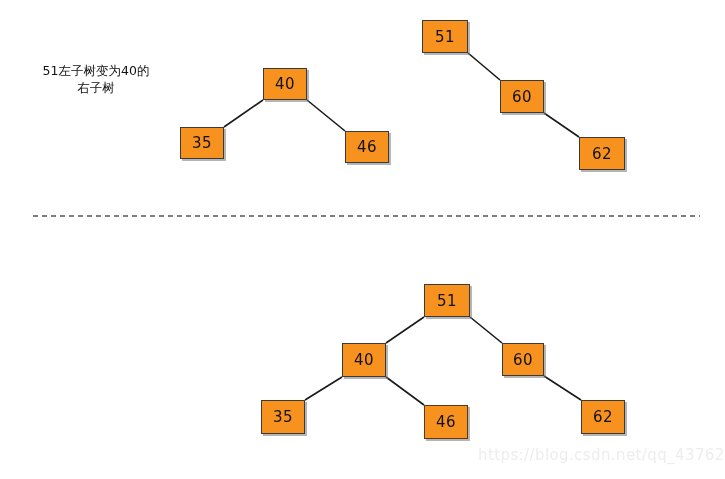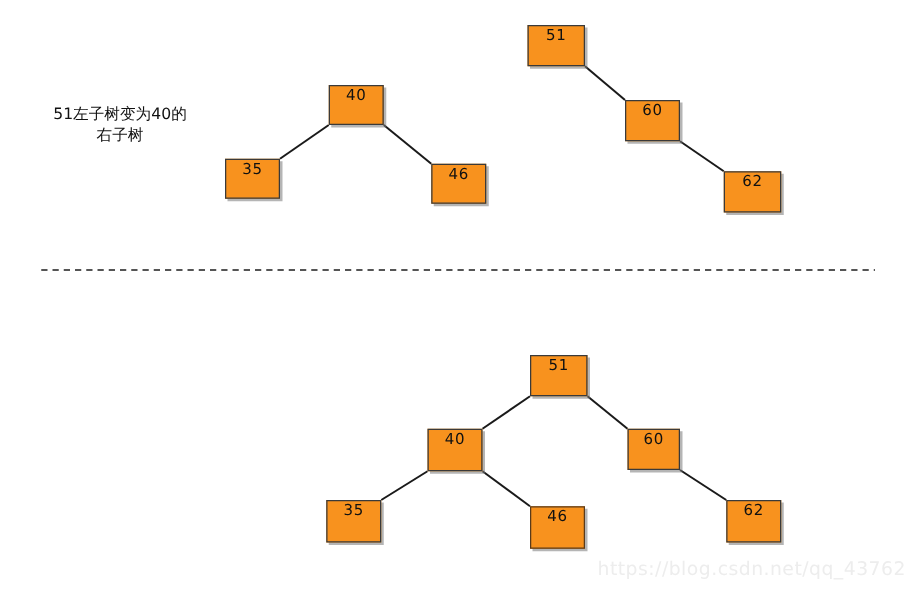--- a/index.html
+++ b/index.html
@@ -23,42 +23,41 @@
     top: 0;
     width: 725px;
     height: 479px;
   }
   .node {
     position: absolute;
     background: #F8921E;
     border: 1.6px solid #3a3a3a;
     box-shadow: 2px 2px 0 0 rgba(120,120,120,0.55);
     display: flex;
-    align-items: flex-start;
+    align-items: center;
     justify-content: center;
     box-sizing: border-box;
     color: #111111;
     font-family: "DejaVu Sans", sans-serif;
-    font-size: 12px;
+    font-size: 15px;
     letter-spacing: 0.5px;
     z-index: 3;
   }
   .node.dark-edge {
     border-color: #5a3a1a;
   }
   .caption {
     position: absolute;
     color: #111111;
     font-family: "DejaVu Sans", sans-serif;
     font-size: 12.5px;
     line-height: 17px;
     text-align: center;
     white-space: pre-line;
     z-index: 3;
-    margin-top: 20px;
   }
   .watermark {
     position: absolute;
     color: #EDEDED;
     font-family: "DejaVu Sans", sans-serif;
     font-size: 15px;
     letter-spacing: 0.4px;
     white-space: nowrap;
     z-index: 2;
   }

